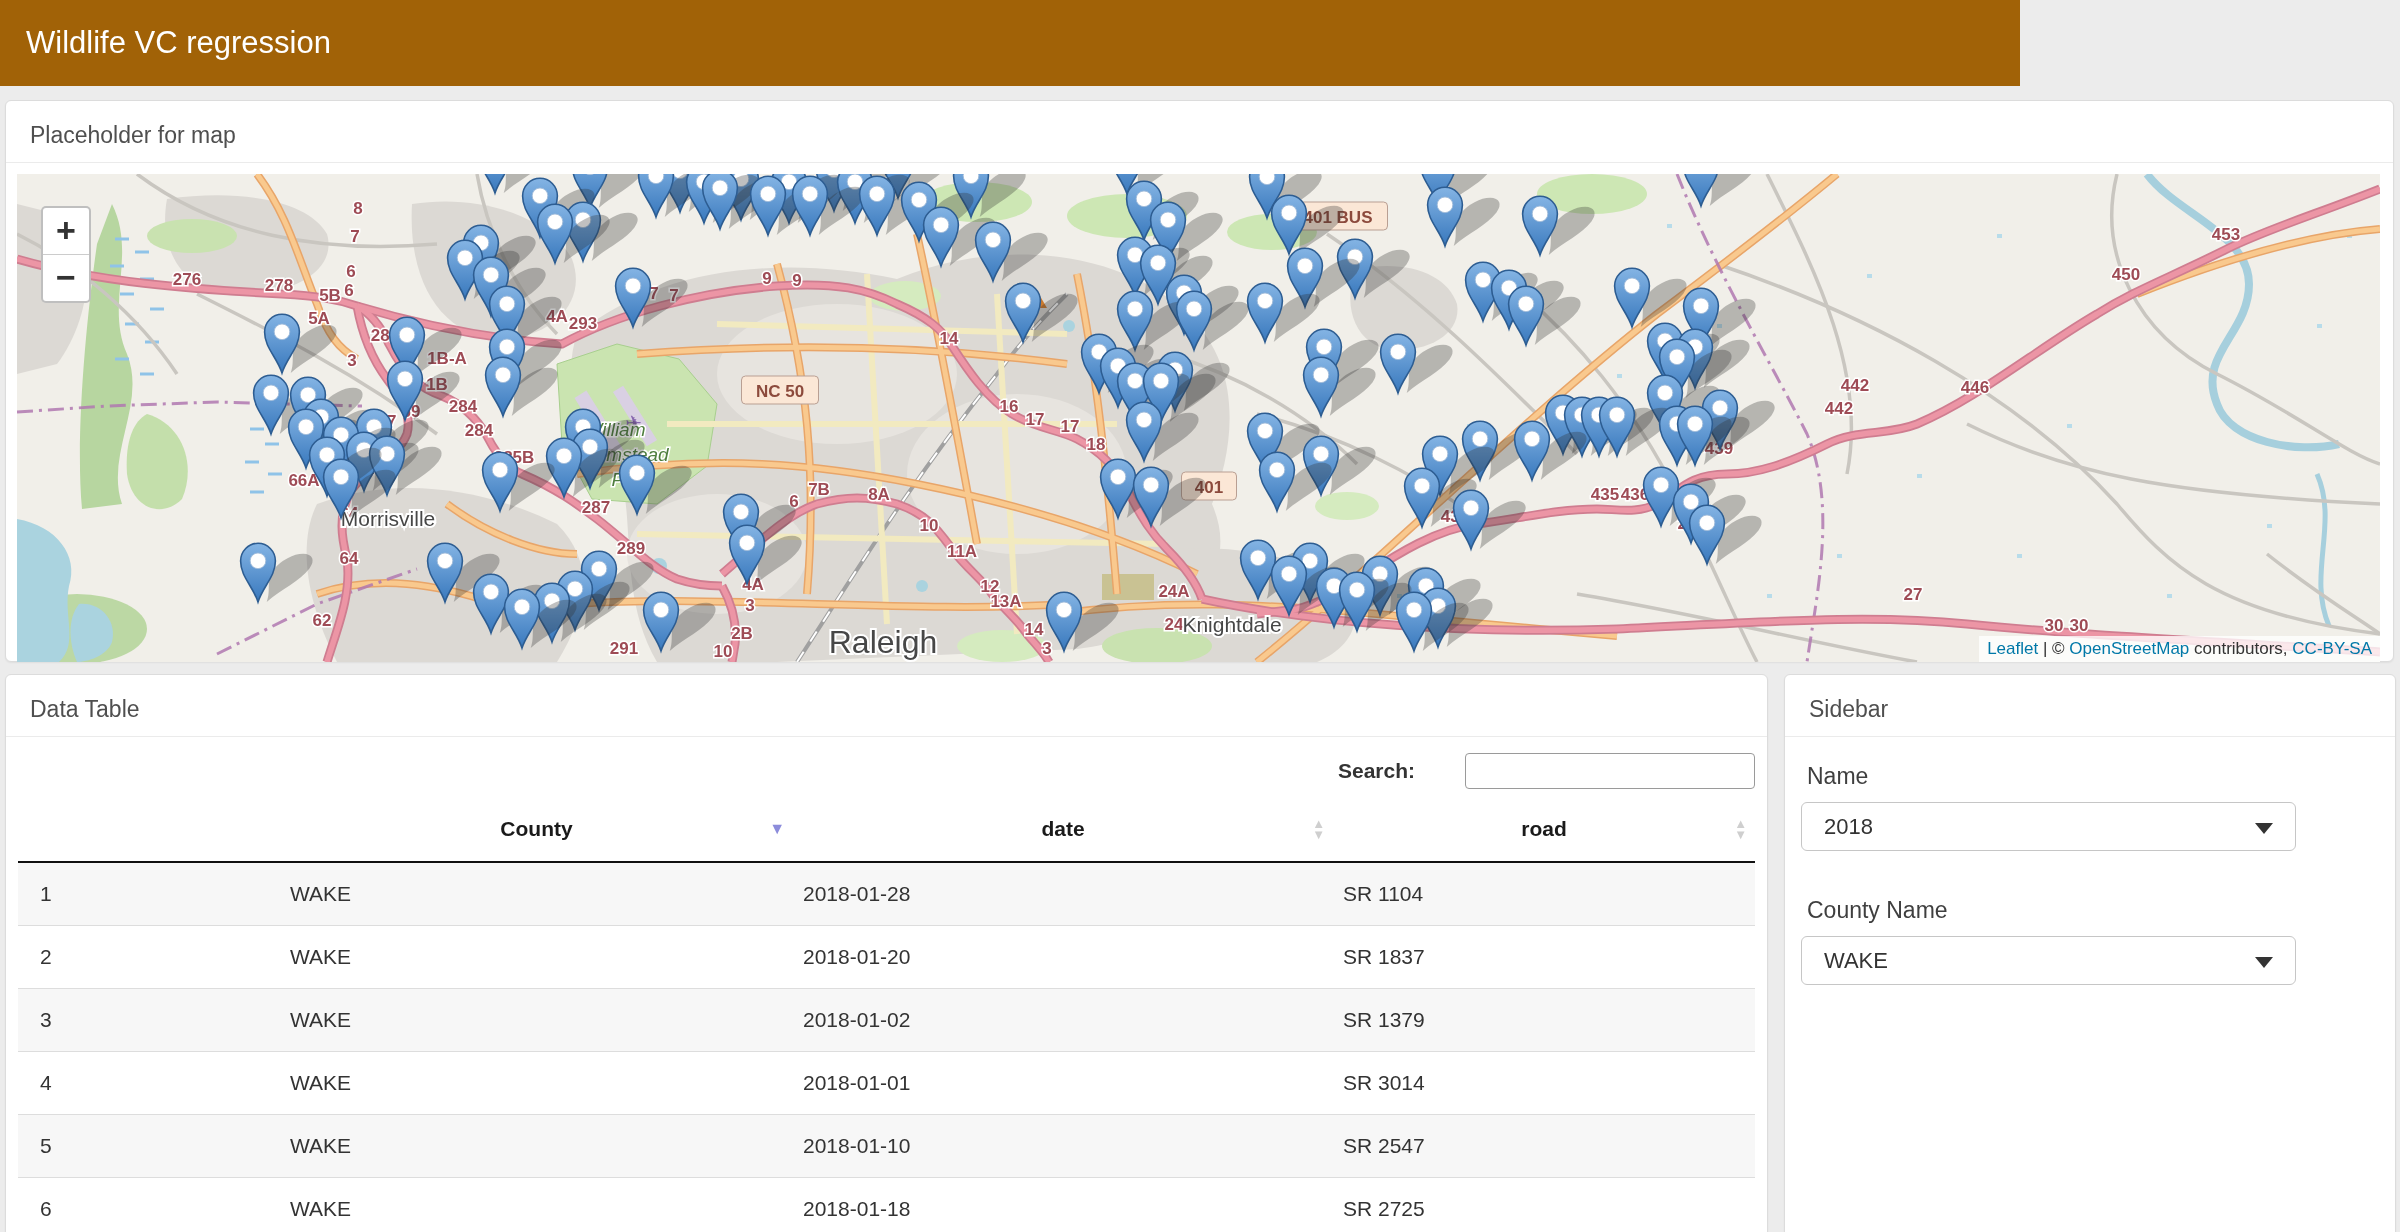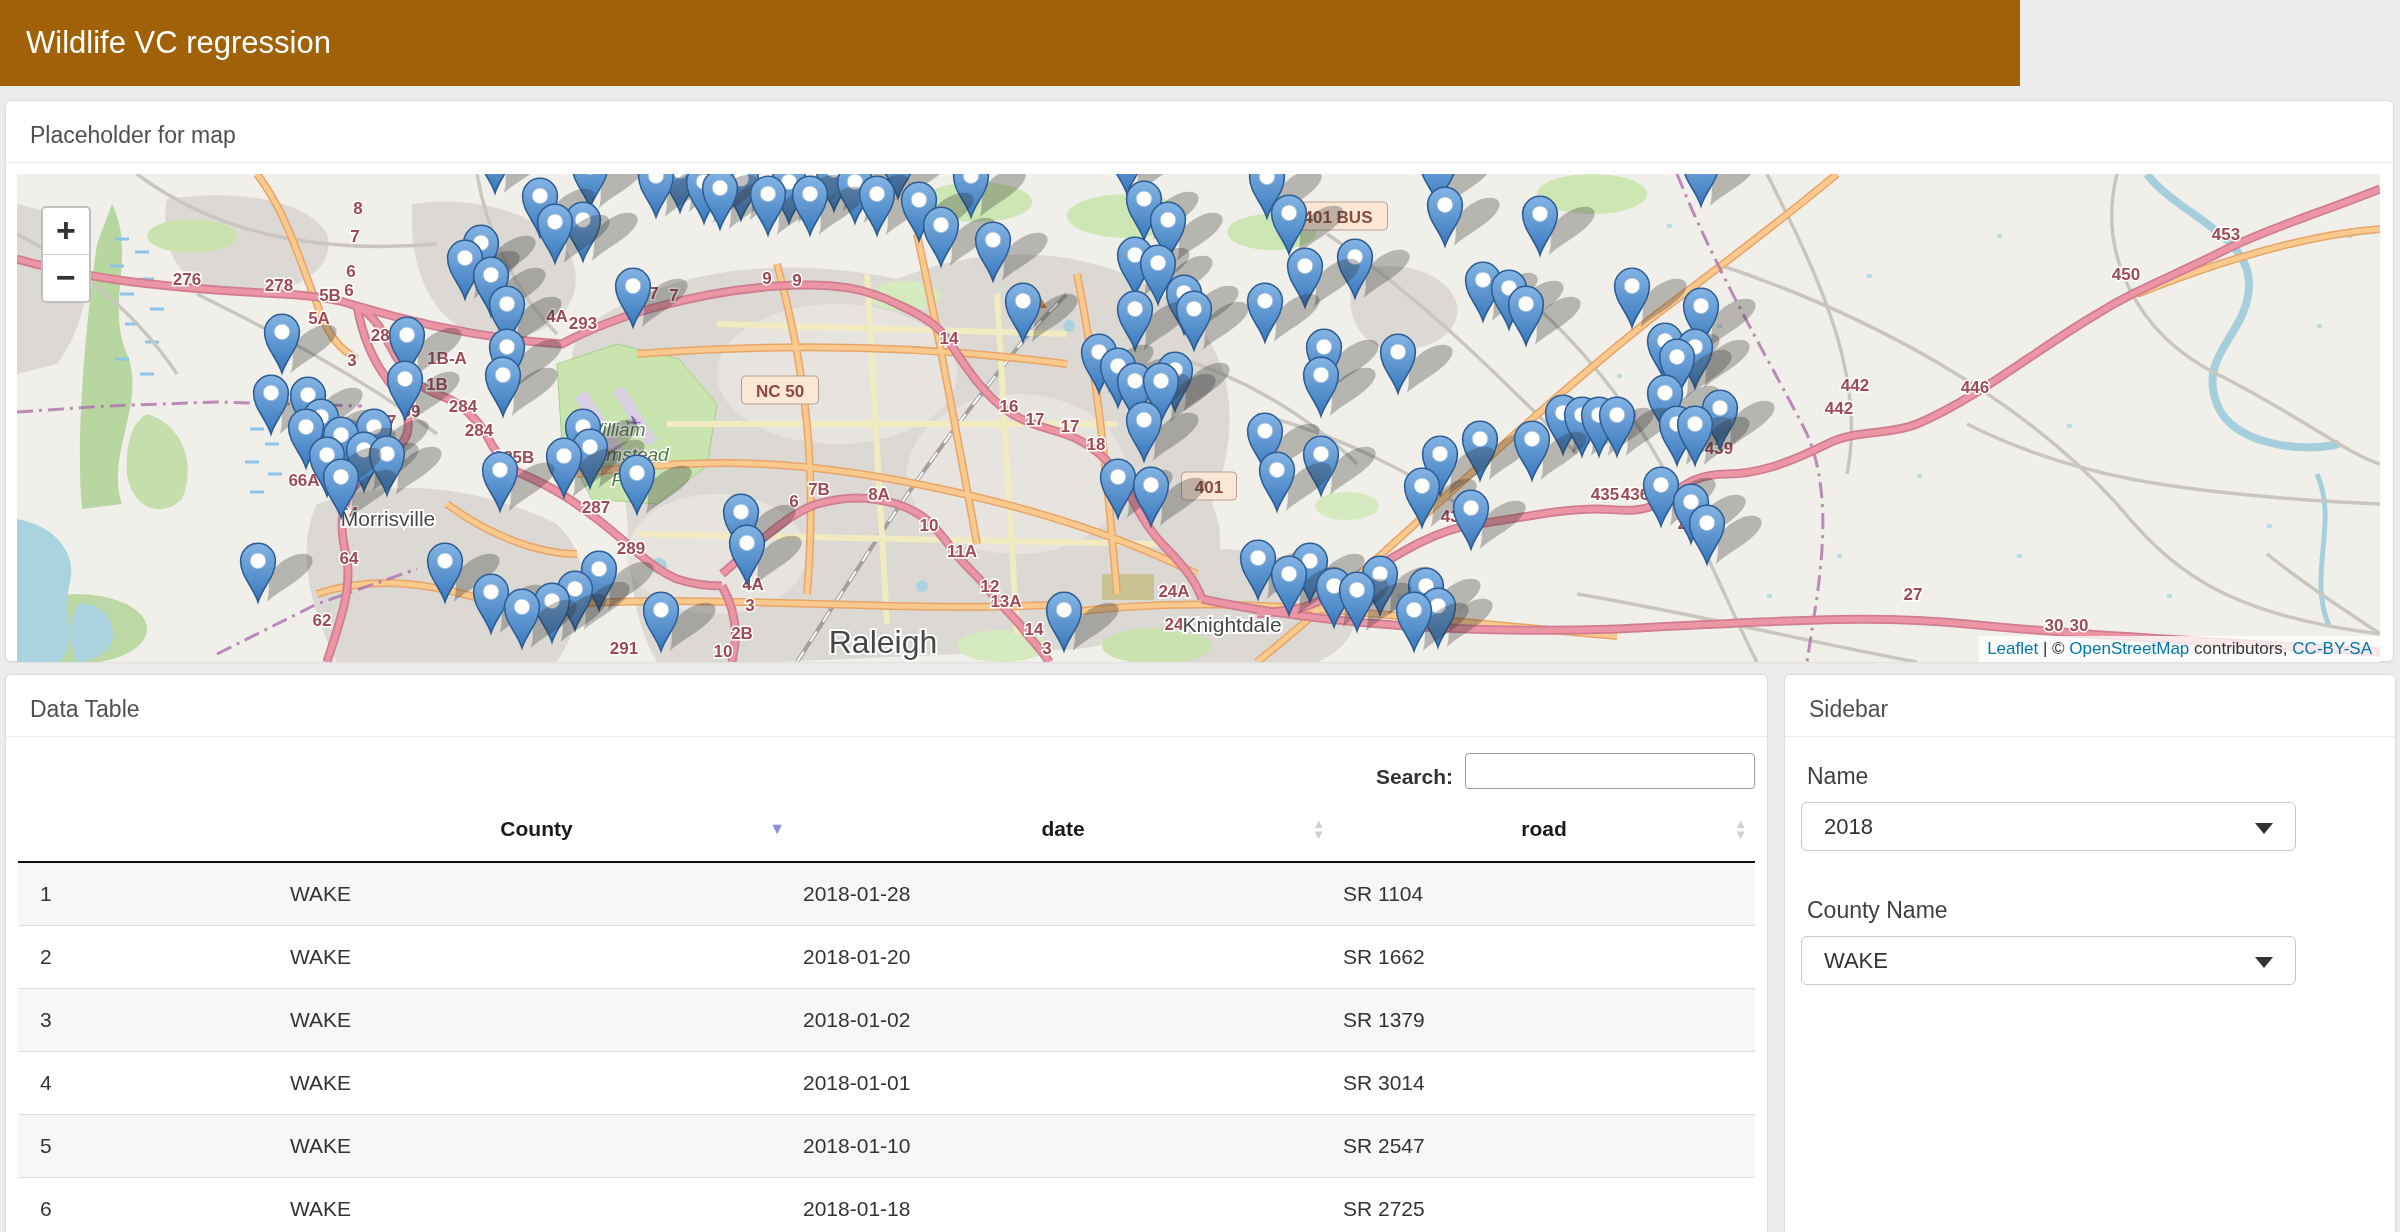--- a/index.html
+++ b/index.html
@@ -18,21 +18,21 @@
   .zoom-ctl{position:absolute;left:24px;top:32px;width:46px;background:#fff;border:2px solid rgba(0,0,0,0.25);
     border-radius:5px;overflow:hidden;z-index:5;}
   .zoom-btn{width:46px;height:46px;line-height:44px;text-align:center;font-size:34px;font-weight:bold;color:#333;cursor:pointer;}
   .zoom-btn:first-child{border-bottom:1px solid #ccc;}
   .attribution{position:absolute;right:0;bottom:0;background:rgba(255,255,255,0.78);
     font-size:17px;color:#333;padding:3px 8px;z-index:5;text-align:right;}
   .attribution .lnk{color:#0078A8;text-decoration:none;cursor:pointer;}
   
   #table-panel{left:5px;top:674px;width:1761px;height:700px;}
   .table-body{padding:0 12px;}
-  .search-row{display:flex;justify-content:flex-end;align-items:flex-end;margin:16px 0 8px 0;}
+  .search-row{display:flex;justify-content:flex-end;align-items:center;margin:16px 0 8px 0;gap:38px;}
   .search-row label{font-weight:bold;font-size:21px;color:#333;margin-right:12px;}
   .search-row input{width:272px;height:34px;border:1px solid #9a9a9a;border-radius:4px;font-size:20px;padding:0 8px;background:#fff;}
   table.dt{border-collapse:collapse;width:1737px;table-layout:fixed;font-size:21px;color:#333;}
   table.dt th{font-weight:bold;color:#1a1a1a;text-align:center;height:62px;position:relative;border-bottom:2px solid #111;}
   table.dt td{height:60px;border-bottom:1px solid #ddd;text-align:left;padding-left:10px;}
   table.dt td.rowname{padding-left:22px;}
   table.dt tr.odd{background:#f7f7f7;}
   .sort-both{position:absolute;right:8px;top:50%;transform:translateY(-50%);color:#cfcfcf;font-size:13px;line-height:11px;display:flex;flex-direction:column;}
   .sort-desc{position:absolute;right:8px;top:50%;transform:translateY(-50%);color:#8c8cdb;font-size:16px;}
   
@@ -480,21 +480,21 @@
           <tr class="odd">
             <td class="rowname">1</td>
             <td class="county">WAKE</td>
             <td class="date">2018-01-28</td>
             <td class="road">SR 1104</td>
           </tr>
           <tr class="even">
             <td class="rowname">2</td>
             <td class="county">WAKE</td>
             <td class="date">2018-01-20</td>
-            <td class="road">SR 1662</td>
+            <td class="road">SR 1837</td>
           </tr>
           <tr class="odd">
             <td class="rowname">3</td>
             <td class="county">WAKE</td>
             <td class="date">2018-01-02</td>
             <td class="road">SR 1379</td>
           </tr>
           <tr class="even">
             <td class="rowname">4</td>
             <td class="county">WAKE</td>

